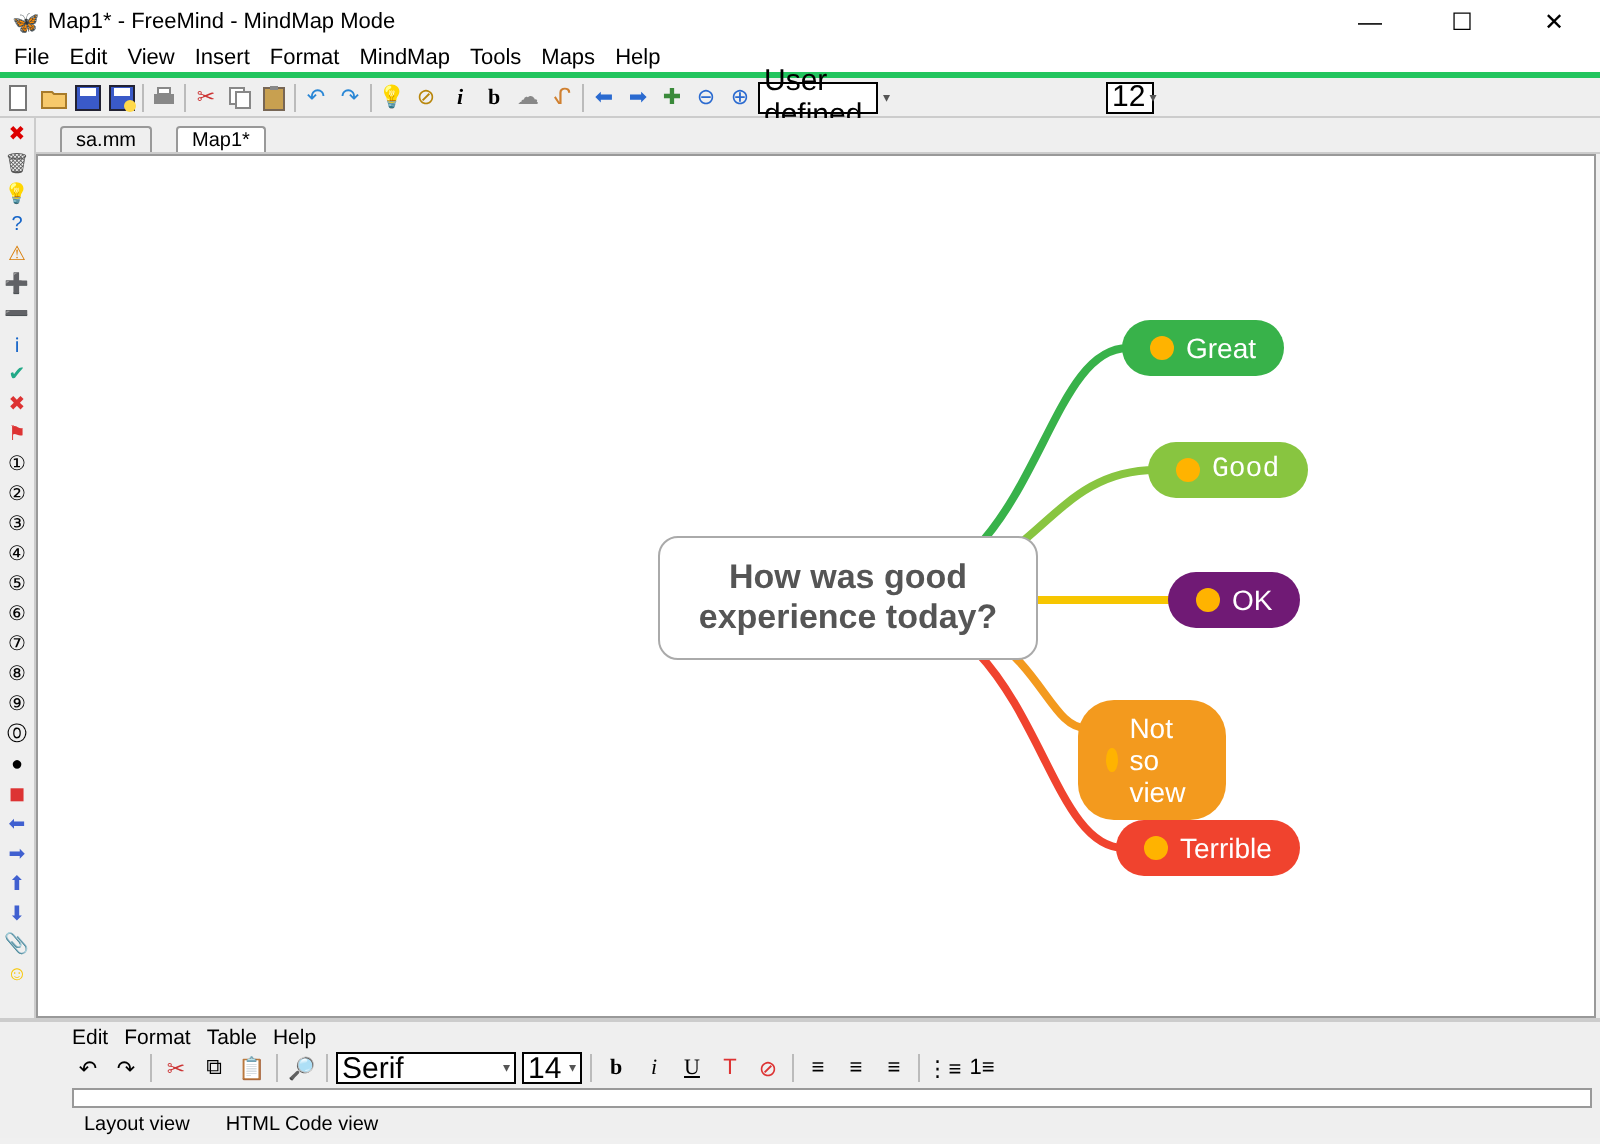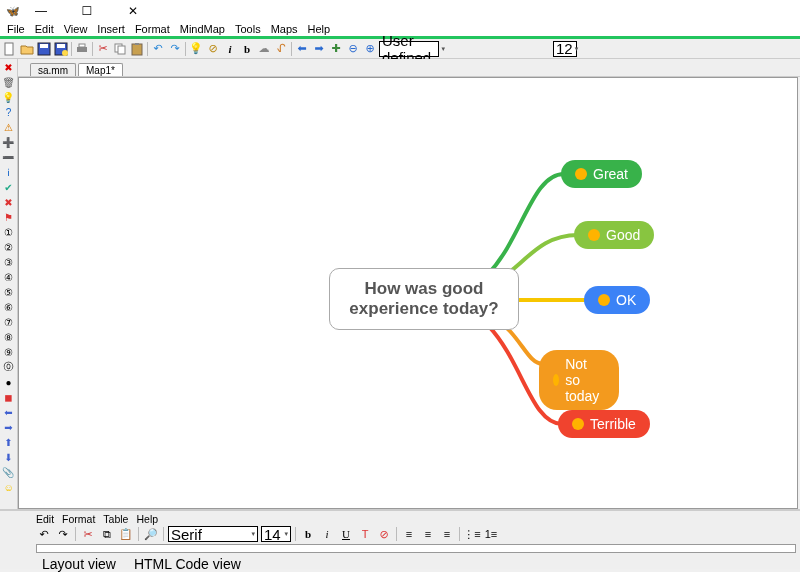--- a/index.html
+++ b/index.html
@@ -17,42 +17,43 @@
   .sep { width: 1px; height: 14px; background: #bbb; margin: 0 1px; }
   .combo { height: 16px; font-size: 15px; border: 1px solid #000000; background: #fff; padding: 0 2px; display: inline-flex; align-items: center; }
   .combo.zoom { width: 60px; }
   .combo.font { width: 112px; margin-top: 48px; }
   .combo.size { width: 24px; }
   .combo::after { content: "▾"; font-size: 7px; margin-left: auto; padding-left: 2px; color: #555; }
   .main { display: flex; height: 450px; }
   .icon-strip { width: 18px; background: #efefef; display: flex; flex-direction: column; align-items: center; padding: 1px 0; gap: 1px; border-right: 1px solid #ccc; }
   .ic { width: 15px; height: 14px; display: flex; align-items: center; justify-content: center; font-size: 10px; cursor: default; }
   .content { flex: 1; display: flex; flex-direction: column; }
-  .tabrow { height: 18px; background: #efefef; border-bottom: 1px solid #ccc; display: flex; align-items: flex-end; padding-left: 12px; gap: 2px; }
+  .tabrow { height: 18px; background: #efefef; border-bottom: 1px solid #ccc; display: flex; align-items: flex-end; padding-left: 12px; gap: 12px; }
   .tab { padding: 1px 7px 0 7px; font-size: 10px; border: 1px solid #999; border-bottom: none; background: #efefef; border-radius: 2px 2px 0 0; cursor: default; }
   .tab.active { background: #fff; }
   .canvas { flex: 1; background: #fff; border: 1px solid #999; margin: 0 2px 0 0; position: relative; overflow: hidden; }
   .mindimg { position: absolute; top: 30px; left: 150px; }
   .root-node { position: absolute; top: 160px; left: 160px; width: 190px; height: 62px; border: 1px solid #aaa; border-radius: 10px; background: #fff; display: flex; align-items: center; justify-content: center; text-align: center; font-size: 17px; font-weight: 600; color: #555; font-family: Arial; padding: 4px; }
   .leaf { position: absolute; border-radius: 18px; padding: 6px 14px; font-size: 14px; color: #fff; font-family: Arial; display: flex; align-items: center; gap: 6px; }
   .leaf .emoji { width: 12px; height: 12px; border-radius: 50%; background: #ffb300; display: inline-block; }
   .bottom-panel { height: 60px; background: #efefef; border-top: 2px solid #ccc; display: flex; flex-direction: column; padding: 2px 4px 0 36px; position: relative; }
   .bott-menus { height: 14px; display: flex; gap: 8px; font-size: 10.5px; margin-bottom: 1px; }
   .bott-tools { height: 18px; display: flex; align-items: center; gap: 3px; }
   .bbtn { width: 16px; height: 16px; display: flex; align-items: center; justify-content: center; font-size: 11px; cursor: default; }
   .longfield { height: 16px; background: #fff; border: 1px solid #999; margin-top: 2px; }
-  .bott-tabs { height: 16px; display: flex; gap: 6px; font-size: 14px; padding: 2px 0 0 0; }
+  .bott-tabs { height: 16px; display: flex; gap: 6px; font-size: 10px; padding: 2px 0 0 0; }
   .bott-tab { padding: 1px 6px; cursor: default; }
   svg.edge { position: absolute; top: 0; left: 0; overflow: visible; }
 </style>
 </head>
 <body>
 
 <div class="titlebar">
   <span class="title-icon">🦋</span>
+  <span class="title-text">Map1* - FreeMind - MindMap Mode</span>
   <div class="winbtns">
     <span class="winbtn">—</span>
     <span class="winbtn">☐</span>
     <span class="winbtn">✕</span>
   </div>
 </div>
 
 <div class="menubar" id="menubar">
     <span class="menu-item">File</span>
     <span class="menu-item">Edit</span>
@@ -183,31 +184,31 @@
             <path d="M 260 192 C 350 192, 350 256, 374 256" stroke="#f39a1e" stroke-width="4" fill="none"></path>
             <path d="M 260 192 C 350 192, 350 316, 393 316" stroke="#f0432e" stroke-width="4" fill="none"></path>
           </svg>
         <div class="root-node">
             <span>How was good experience today?</span>
           </div>
       <div class="leaf" style="background: rgb(56, 178, 74); left: 392px; top: 52px;">
             <span class="emoji"></span>
             <span>Great</span>
           </div>
-          <div class="leaf" style="background: rgb(136, 197, 64); left: 405px; top: 113px;">
+          <div class="leaf" style="background: rgb(136, 197, 64); left: 405px; top: 113px; font-family: Liberation Mono, monospace;">
             <span class="emoji"></span>
             <span>Good</span>
           </div>
-          <div class="leaf" style="background: #3b82f6; left: 415px; top: 178px;">
+          <div class="leaf" style="background: #701a75; left: 415px; top: 178px;">
             <span class="emoji"></span>
             <span>OK</span>
           </div>
           <div class="leaf" style="background: rgb(243, 154, 30); left: 370px; top: 242px;">
             <span class="emoji"></span>
-            <span>Not so today</span>
+            <span>Not so view</span>
           </div>
           <div class="leaf" style="background: rgb(240, 67, 46); left: 389px; top: 302px;">
             <span class="emoji"></span>
             <span>Terrible</span>
           </div>
         </div>
     </div>
   </div>
 </div>
 

